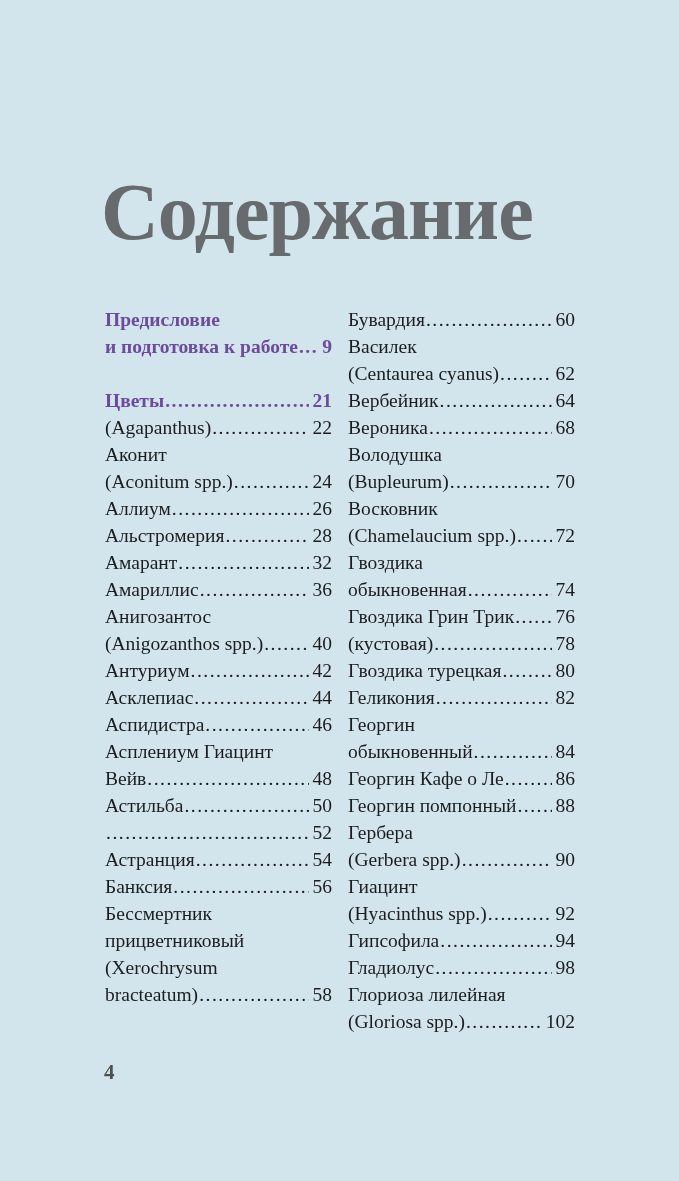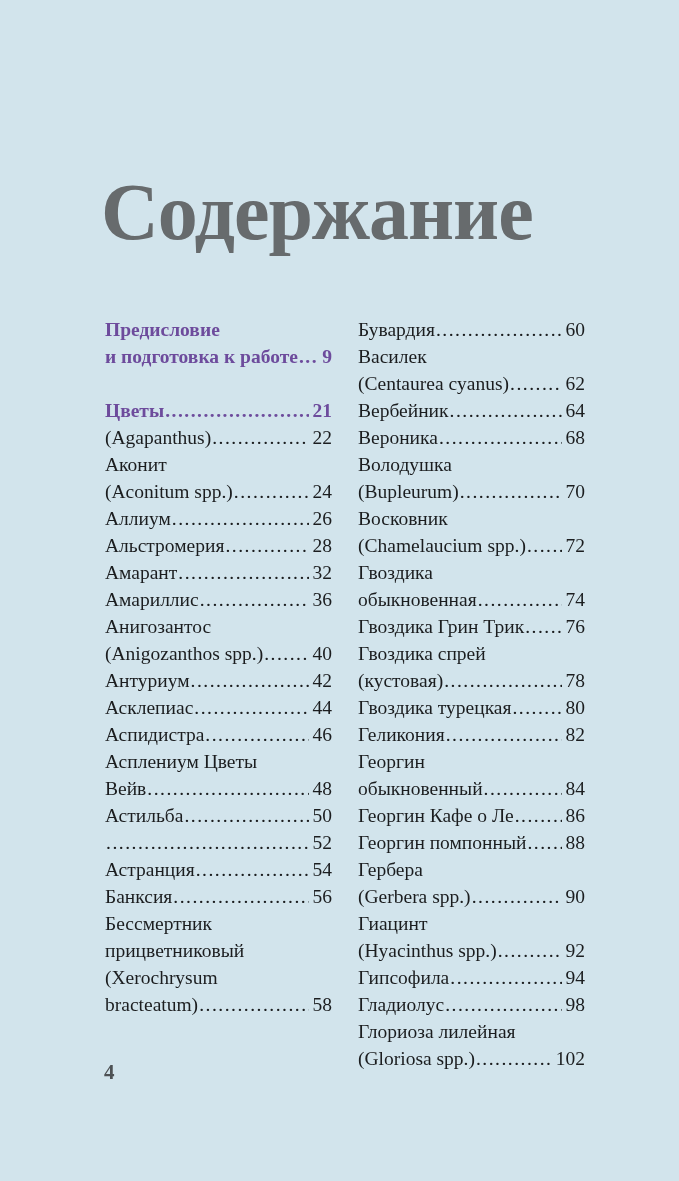--- a/index.html
+++ b/index.html
@@ -31,24 +31,24 @@
     font-size: 80px;
     line-height: 82px;
     font-weight: 700;
     letter-spacing: -1px;
     color: var(--title);
     white-space: nowrap;
   }
   .columns {
     position: absolute;
     left: 105px;
-    top: 316px;
+    top: 306px;
     width: 488px;
     display: flex;
-    gap: 26px;
+    gap: 16px;
   }
   .col { width: 227px; }
   .toc-row {
     display: flex;
     align-items: baseline;
     height: 27px;
     line-height: 27px;
     font-size: 19.5px;
     color: var(--body-text);
   }
@@ -153,21 +153,21 @@
           <span class="toc-label">Асклепиас</span>
           <span class="toc-dots"></span>
           <span class="toc-page">44</span>
         </div>
         <div class="toc-row">
           <span class="toc-label">Аспидистра</span>
           <span class="toc-dots"></span>
           <span class="toc-page">46</span>
         </div>
         <div class="toc-row">
-          <span class="toc-label">Асплениум Цветы</span>
+          <span class="toc-label">Асплениум Гиацинт</span>
         </div>
         <div class="toc-row">
           <span class="toc-label">Вейв</span>
           <span class="toc-dots"></span>
           <span class="toc-page">48</span>
         </div>
         <div class="toc-row">
           <span class="toc-label">Астильба</span>
           <span class="toc-dots"></span>
           <span class="toc-page">50</span>
@@ -246,23 +246,20 @@
         </div>
         <div class="toc-row">
           <span class="toc-label">обыкновенная</span>
           <span class="toc-dots"></span>
           <span class="toc-page">74</span>
         </div>
         <div class="toc-row">
           <span class="toc-label">Гвоздика Грин Трик</span>
           <span class="toc-dots"></span>
           <span class="toc-page">76</span>
-        </div>
-        <div class="toc-row">
-          <span class="toc-label">Гвоздика спрей</span>
         </div>
         <div class="toc-row">
           <span class="toc-label">(кустовая)</span>
           <span class="toc-dots"></span>
           <span class="toc-page">78</span>
         </div>
         <div class="toc-row">
           <span class="toc-label">Гвоздика турецкая</span>
           <span class="toc-dots"></span>
           <span class="toc-page">80</span>

